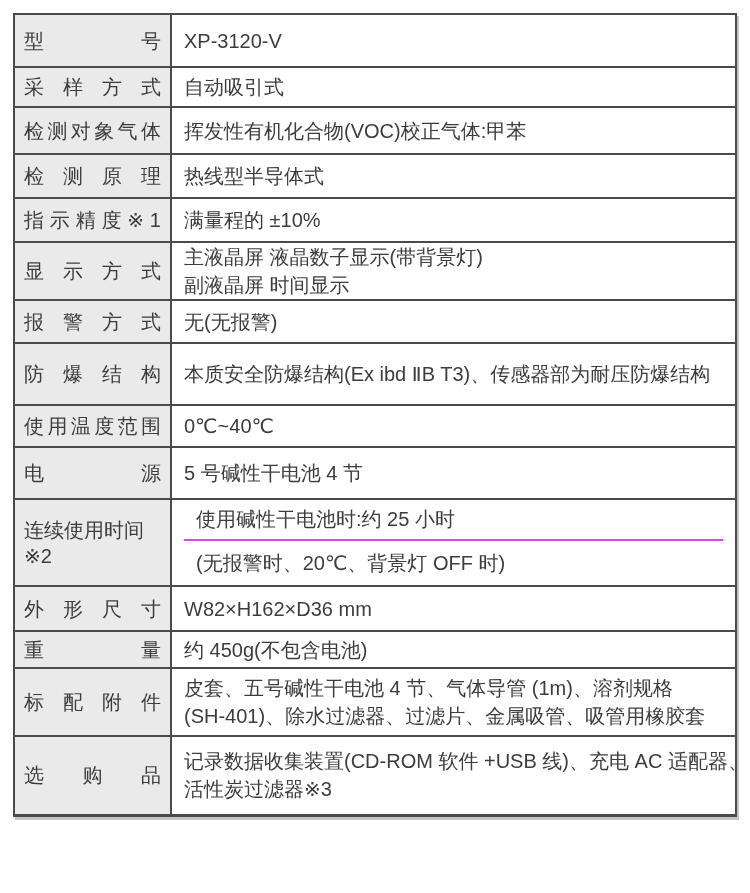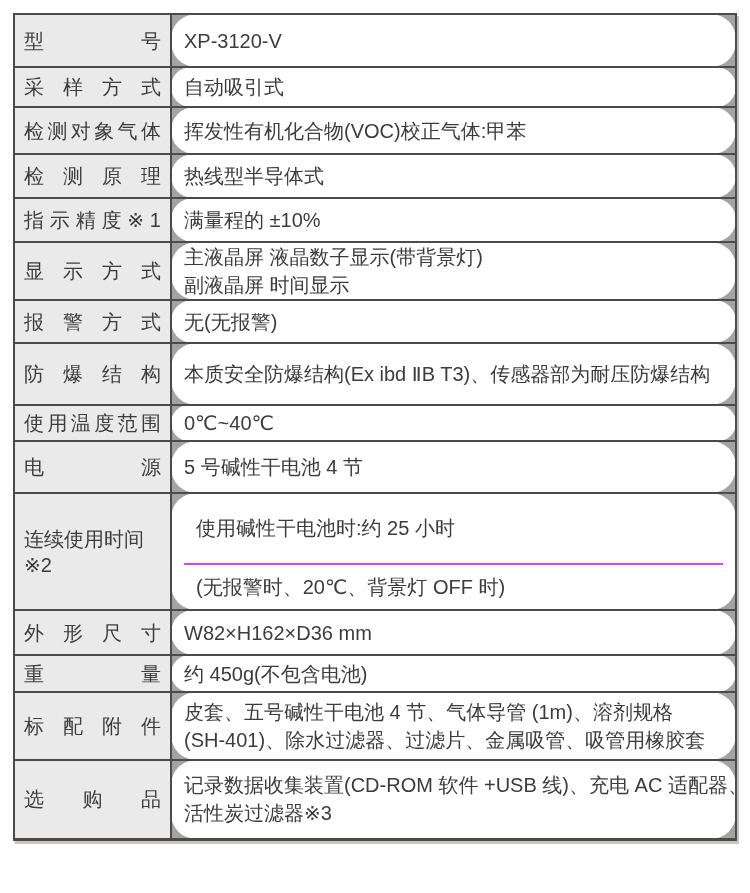--- a/index.html
+++ b/index.html
@@ -13,21 +13,21 @@
     width: 750px; height: 893px;
     background: #ffffff;
     overflow: hidden;
   }
   table.spec-table {
     position: absolute;
     left: 13px; top: 13px;
     width: 724px;
     border-collapse: collapse;
     table-layout: fixed;
-    background: #a3a3a3;
+    background: #bef264;
     border: 2px solid #4b4b4b;
     border-bottom-width: 3px;
     box-shadow: 2px 3px 0 rgba(130,124,118,0.45);
     color: #3c3c3c;
   }
   .spec-table th, .spec-table td {
     border: 2px solid #4b4b4b;
     font-size: 20px;
     font-weight: normal;
     vertical-align: middle;
@@ -41,34 +41,32 @@
     line-height: 26px;
   }
   .spec-table th.label.label-left {
     text-align: left;
     text-align-last: left;
   }
   .spec-table td.value {
     background: #ffffff;
     padding: 0 12px;
     text-align: left;
-    border-radius: 25px;
   }
   .vline {
     white-space: nowrap;
     line-height: 28px;
   }
   td.subcell { padding: 0; }
   .subrow {
     display: flex;
     align-items: center;
     padding: 0 12px;
     white-space: nowrap;
     height: 39px;
-    margin-top: 15px;
   }
   .subrow + .subrow {
     height: 46px;
     border-top: 2px solid #d946ef;
   }
 </style>
 </head>
 <body>
 
 <div class="page">
@@ -116,21 +114,21 @@
         <td class="value">
             <div class="vline">无(无报警)</div>
           </td>
       </tr>
       <tr style="height:62px">
         <th class="label">防爆结构</th>
         <td class="value">
             <div class="vline">本质安全防爆结构(Ex ibd ⅡB T3)、传感器部为耐压防爆结构</div>
           </td>
       </tr>
-      <tr style="height:36px">
+      <tr style="height:42px">
         <th class="label">使用温度范围</th>
         <td class="value">
             <div class="vline">0℃~40℃</div>
           </td>
       </tr>
       <tr style="height:52px">
         <th class="label">电源</th>
         <td class="value">
             <div class="vline">5 号碱性干电池 4 节</div>
           </td>

